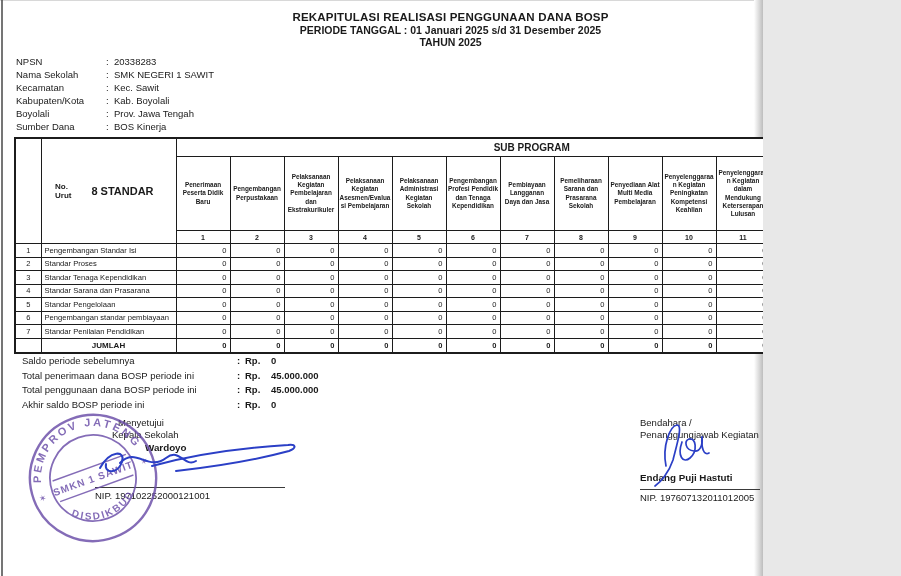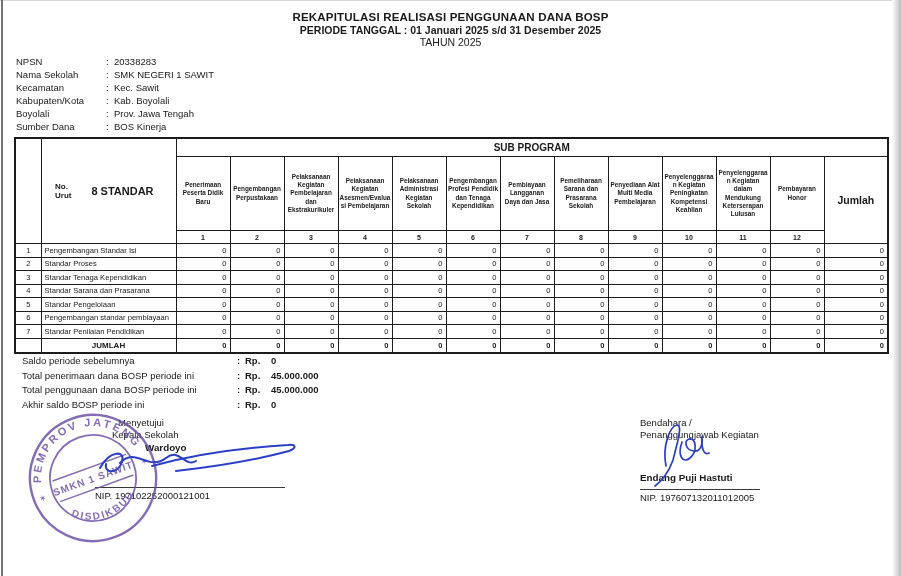--- a/index.html
+++ b/index.html
@@ -1,30 +1,30 @@
 <!DOCTYPE html>
 <html><head>
 <meta charset="utf-8">
 <style>
   html,body{margin:0;padding:0;background:#e8e8e8;}
   .page{
-    position:relative;width:901px;height:576px;background:#ffffff;
+    position:relative;width:763px;height:576px;background:#ffffff;
     font-family:"Liberation Sans","DejaVu Sans",sans-serif;color:#1a1a1a;
     overflow:hidden;
   }
   
   .edge-left{position:absolute;left:1px;top:0;width:2px;height:576px;background:#474747;opacity:.75;}
   .edge-right{position:absolute;right:0;top:0;width:9px;height:576px;background:linear-gradient(to right,#ffffff,#bdbdbd);}
   .edge-top{position:absolute;left:0;top:0;width:901px;height:1px;background:#d8d8d8;}
 
   
   .titles{position:absolute;top:11px;left:0;width:901px;text-align:center;line-height:12.5px;}
   .title{font-size:11.5px;font-weight:bold;letter-spacing:.2px;}
   .subtitle{font-size:10.5px;font-weight:bold;}
-  .yearline{font-size:10.5px;font-weight:normal;}
+  .yearline{font-size:10.5px;font-weight:bold;}
 
   
   .info{position:absolute;top:56px;left:16px;font-size:9.5px;}
   .info-row{display:flex;line-height:12.9px;}
   .info-label{display:inline-block;width:90px;}
   .info-sep{display:inline-block;width:8px;}
   .info-value{display:inline-block;}
 
   
   .tbl-wrap{position:absolute;top:137px;left:14px;}

